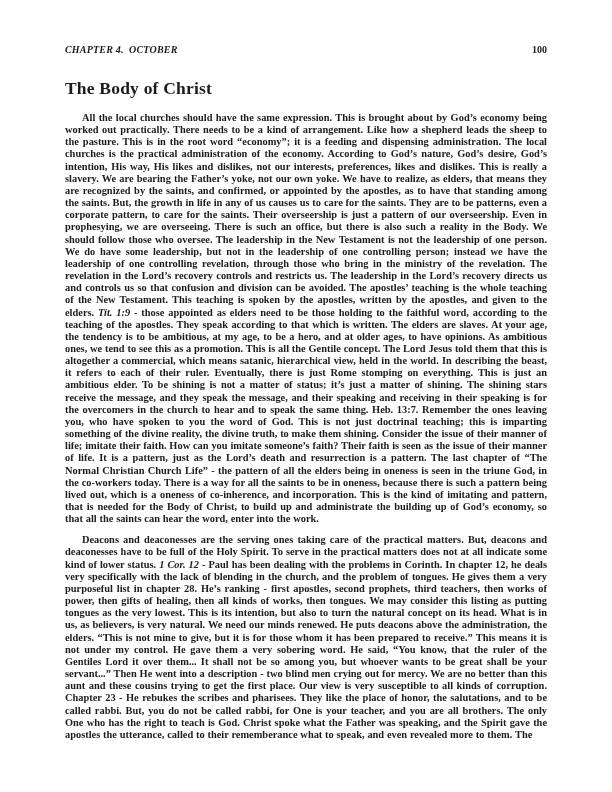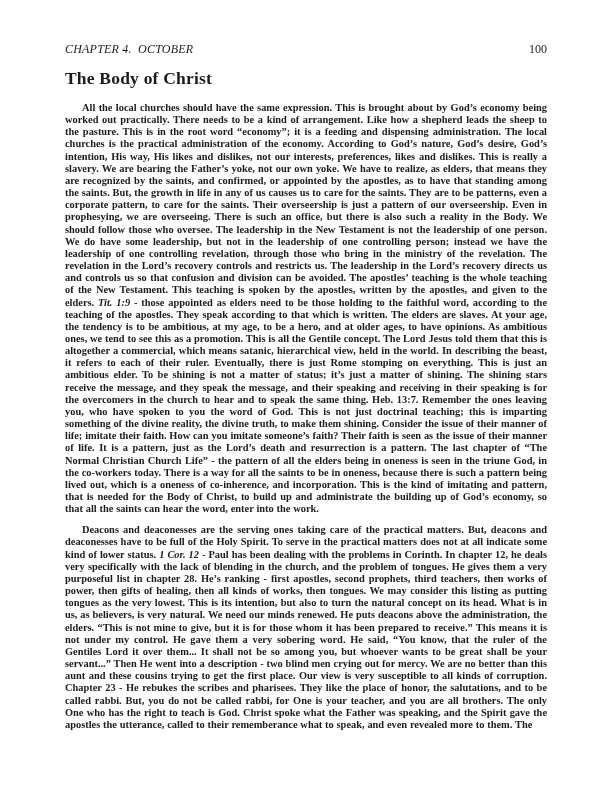--- a/index.html
+++ b/index.html
@@ -11,35 +11,36 @@
     background: #ffffff;
     color: #1c1c1c;
     padding: 44px 65px 0 65px;
     font-family: "Liberation Serif", "DejaVu Serif", serif;
     overflow: hidden;
   }
   .running-header {
     display: flex;
     justify-content: space-between;
     align-items: center;
-    font-size: 12px;
+    font-size: 10px;
     line-height: 11px;
+    font-weight: bold;
   }
   .running-head-left {
     font-style: italic;
     letter-spacing: 0.2px;
     white-space: pre;
   }
   .page-number {
     font-style: normal;
   }
   .section-title {
     font-size: 17.5px;
     font-weight: bold;
-    margin: 13px 0 13px 0;
+    margin: 23px 0 13px 0;
     letter-spacing: 0.2px;
   }
   .body-text p {
     font-size: 10.4px;
     line-height: 12.15px;
     text-align: justify;
     text-indent: 17px;
     margin: 0 0 9px 0;
     word-spacing: 0.02em;
     font-weight: bold;

